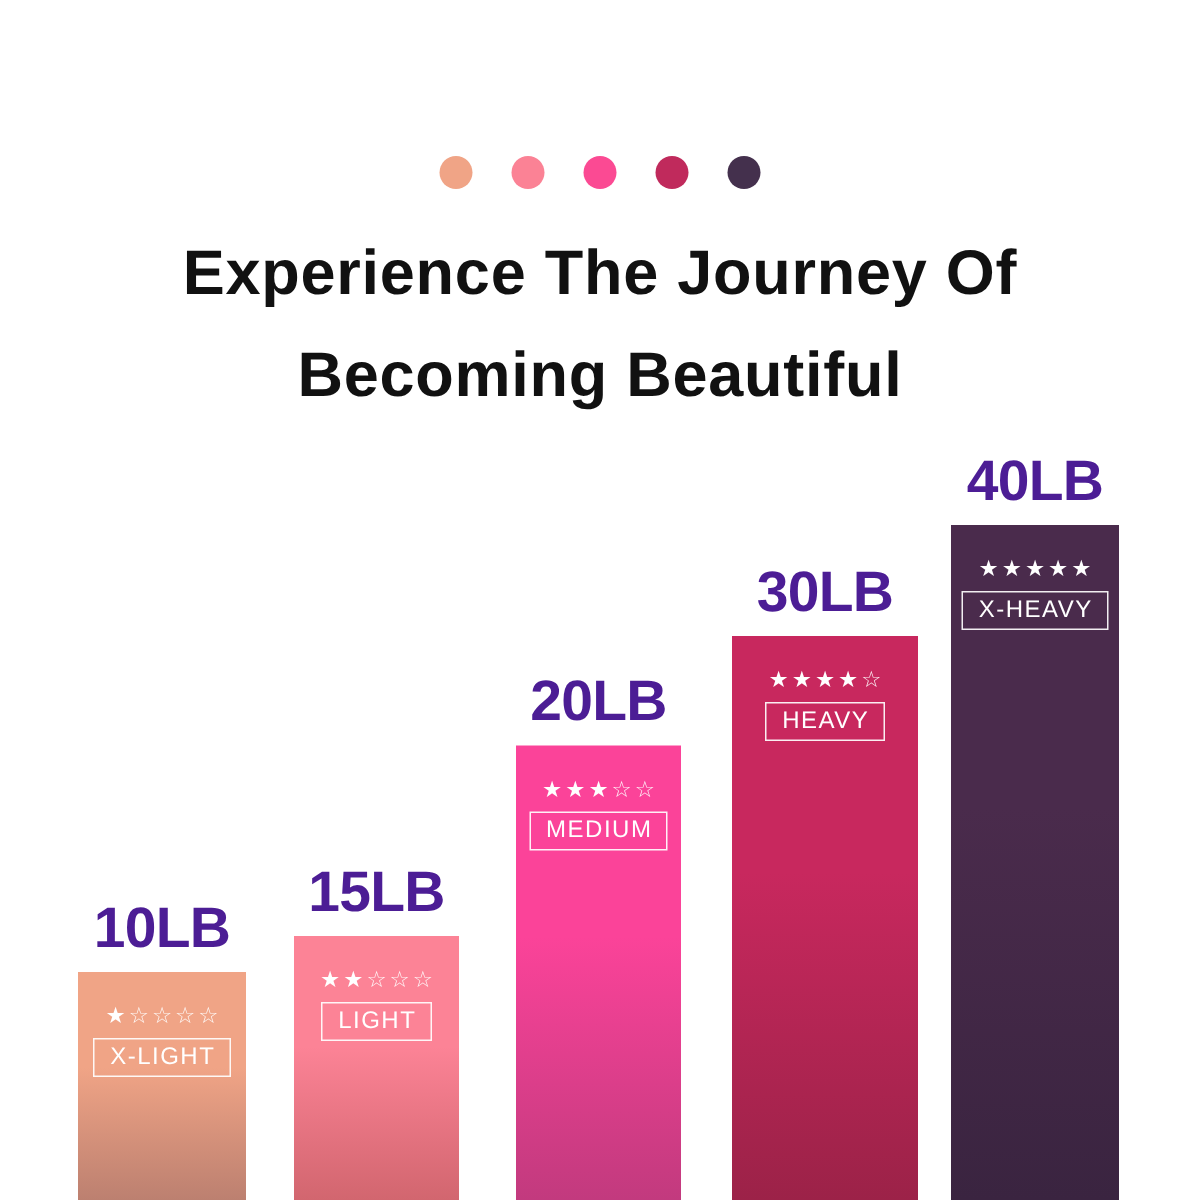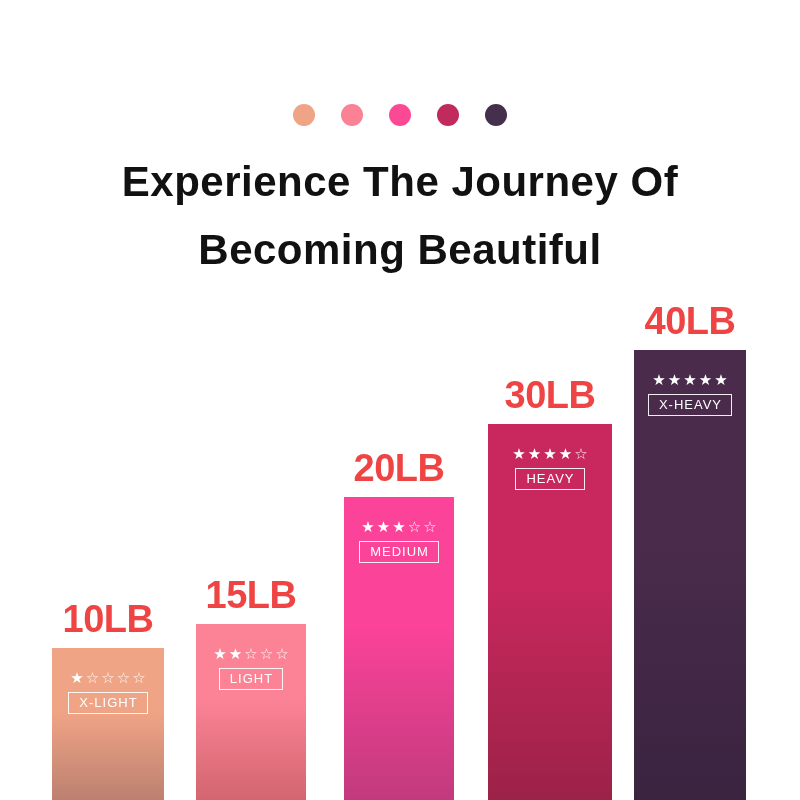--- a/index.html
+++ b/index.html
@@ -59,21 +59,21 @@
   }
   .bar-group {
     position: absolute;
     bottom: 0;
   }
   .bar-value {
     position: absolute;
     bottom: 100%;
     left: 50%;
     transform: translateX(-50%);
-    color: #ef4444;
+    color: #4c1d95;
     font-weight: 700;
     font-size: 38px;
     line-height: 1;
     padding-bottom: 10px;
     white-space: nowrap;
     letter-spacing: -0.5px;
   }
   .bar {
     position: relative;
     width: 100%;
@@ -96,21 +96,21 @@
     font-size: 15px;
     line-height: 1;
     color: #ffffff;
     letter-spacing: 0px;
   }
   .star { display: inline-block; }
   .star.empty { opacity: 0.92; }
   .level-tag {
     border: 1.6px solid rgba(255,255,255,0.92);
     color: #ffffff;
-    font-size: 13px;
+    font-size: 16px;
     font-weight: 400;
     letter-spacing: 1px;
     padding: 3px 9px 3px 10px;
     white-space: nowrap;
     line-height: 1.1;
   }
 </style>
 </head>
 <body>
 

